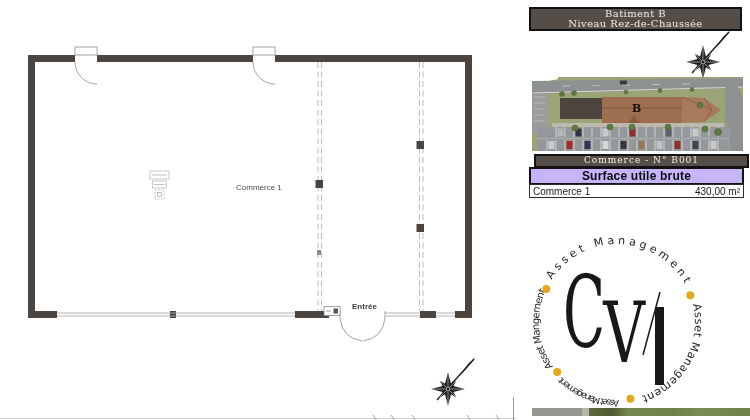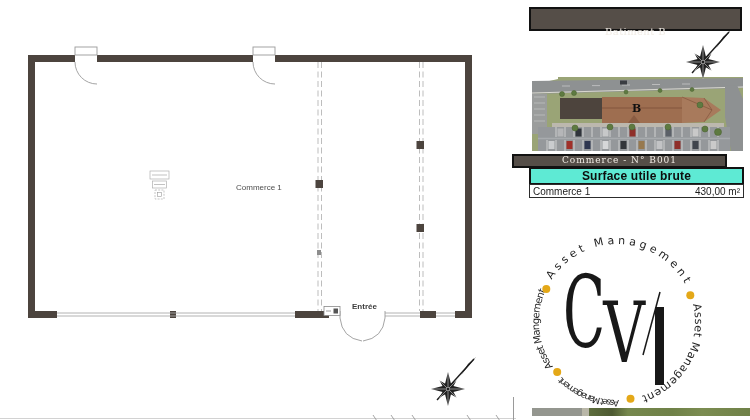--- a/index.html
+++ b/index.html
@@ -4,33 +4,33 @@
 <style>
   html,body{margin:0;padding:0;background:#ffffff;}
   .canvas{position:relative;width:750px;height:420px;background:#fff;overflow:hidden;
           font-family:"Liberation Sans",sans-serif;}
   .abs{position:absolute;}
   svg{display:block;}
   .title-box{
     left:529px;top:7px;width:213px;height:24px;box-sizing:border-box;
     background:#554e48;border:2px solid #121212;color:#f1ece5;
     text-align:center;font-family:"DejaVu Serif",serif;font-size:10px;
-    line-height:10px;padding-top:18px;letter-spacing:.4px;
+    line-height:10px;padding-top:0;letter-spacing:.4px;
   }
   .aerial-wrap{left:532px;top:77px;width:211px;height:74px;}
   .compass-top-wrap{left:676px;top:28px;width:64px;height:62px;}
   .unit-header{
-    left:512px;top:154px;width:215px;height:14px;box-sizing:border-box;
+    left:534px;top:154px;width:215px;height:14px;box-sizing:border-box;
     background:#554e48;border:2px solid #121212;color:#f1ece5;
     text-align:center;font-family:"DejaVu Serif",serif;font-size:9px;
     line-height:9px;letter-spacing:1px;
   }
   .surface-header{
     left:529px;top:167px;width:215px;height:18px;box-sizing:border-box;
-    background:#5eead4;border:2px solid #121212;color:#0d0d0d;
+    background:#c4b5fd;border:2px solid #121212;color:#0d0d0d;
     text-align:center;font-weight:bold;font-size:12px;line-height:14px;letter-spacing:.2px;
   }
   .surface-row{
     left:529px;top:184px;width:215px;height:14px;box-sizing:border-box;
     background:#fff;border:1px solid #2c2c2c;color:#1c1c1c;
     display:flex;justify-content:space-between;align-items:center;
     font-size:10px;padding:0 3px;
   }
   .logo-wrap{left:525px;top:232px;width:190px;height:186px;}
   .photo-strip{
@@ -122,20 +122,21 @@
       <path d="M0,418.5 H516" stroke="#d2d2d2" stroke-width="1" fill="none"></path>
       <path d="M373,415 l4,6 M391,415 l4,6 M412,415 l4,6 M467,415 l4,6 M496,415 l4,6" stroke="#8f8f8f" stroke-width="0.8" fill="none"></path>
       <path d="M513.5,397 V420" stroke="#9a9a9a" stroke-width="1" fill="none"></path>
     </g>
 
     <use href="#compass-rose" transform="translate(448,389)"></use>
   </svg>
 
   <div class="abs title-box">
     <div>Batiment B</div>
+    <div>Niveau Rez-de-Chaussée</div>
   </div>
 
   <div class="abs aerial-wrap">
     <svg width="211" height="74" viewBox="0 0 211 74">
       <defs>
           <clipPath id="pc">
             <rect width="211" height="74"></rect>
           </clipPath>
         </defs>
       <g clip-path="url(#pc)">

